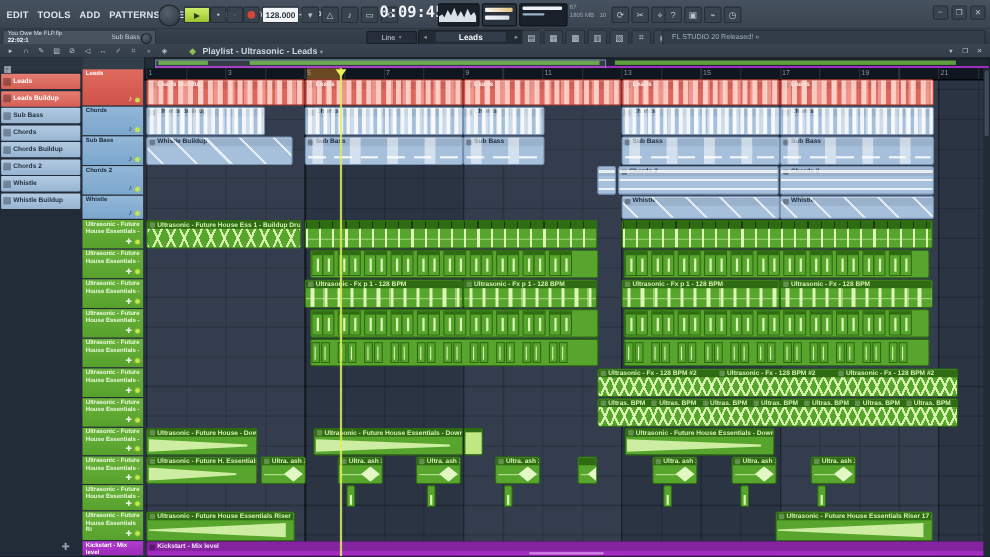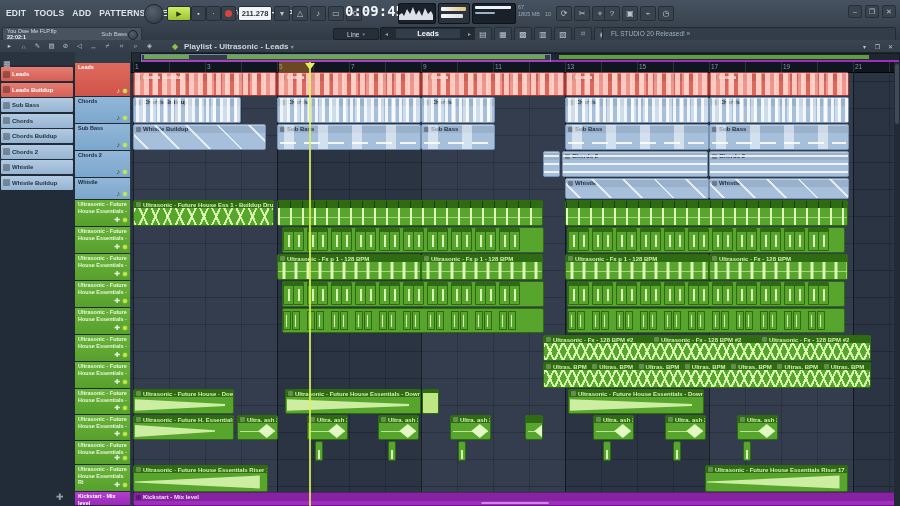--- a/index.html
+++ b/index.html
@@ -174,21 +174,21 @@
         <span class="menu-item">TOOLS</span>
         <span class="menu-item">HELP</span>
       </div>
     <div class="knob abs" style="left:144px;top:4px;width:18px;height:18px;"></div>
     <div class="tbtn" id="play-btn" style="left:167px;">▶</div>
     <div class="tbtn" style="left:191px;width:13px;">▪</div>
     <div class="tbtn" style="left:206px;width:13px;">·</div>
     <div class="tbtn" style="left:221px;width:13px;">
         <span style="width:7px;height:7px;border-radius:4px;background:#d8463a;display:inline-block;"></span>
       </div>
-    <div class="tbtn" id="tempo" style="left:238px;">211.278</div>
+    <div class="tbtn" id="tempo" style="left:238px;">128.000</div>
     <div id="row1mid" class="abs" style="left:274px;top:6px;display:flex;gap:2px;">
         <span class="tbi">▾</span>
         <span class="tbi">△</span>
         <span class="tbi">♪</span>
         <span class="tbi">▭</span>
         <span class="tbi">⟲</span>
       </div>
     <div id="time"><span>0:09:45</span><sup>475</sup></div>
     <div class="panel" style="left:398px;width:36px;">
       <svg id="scope" width="34" height="17">

